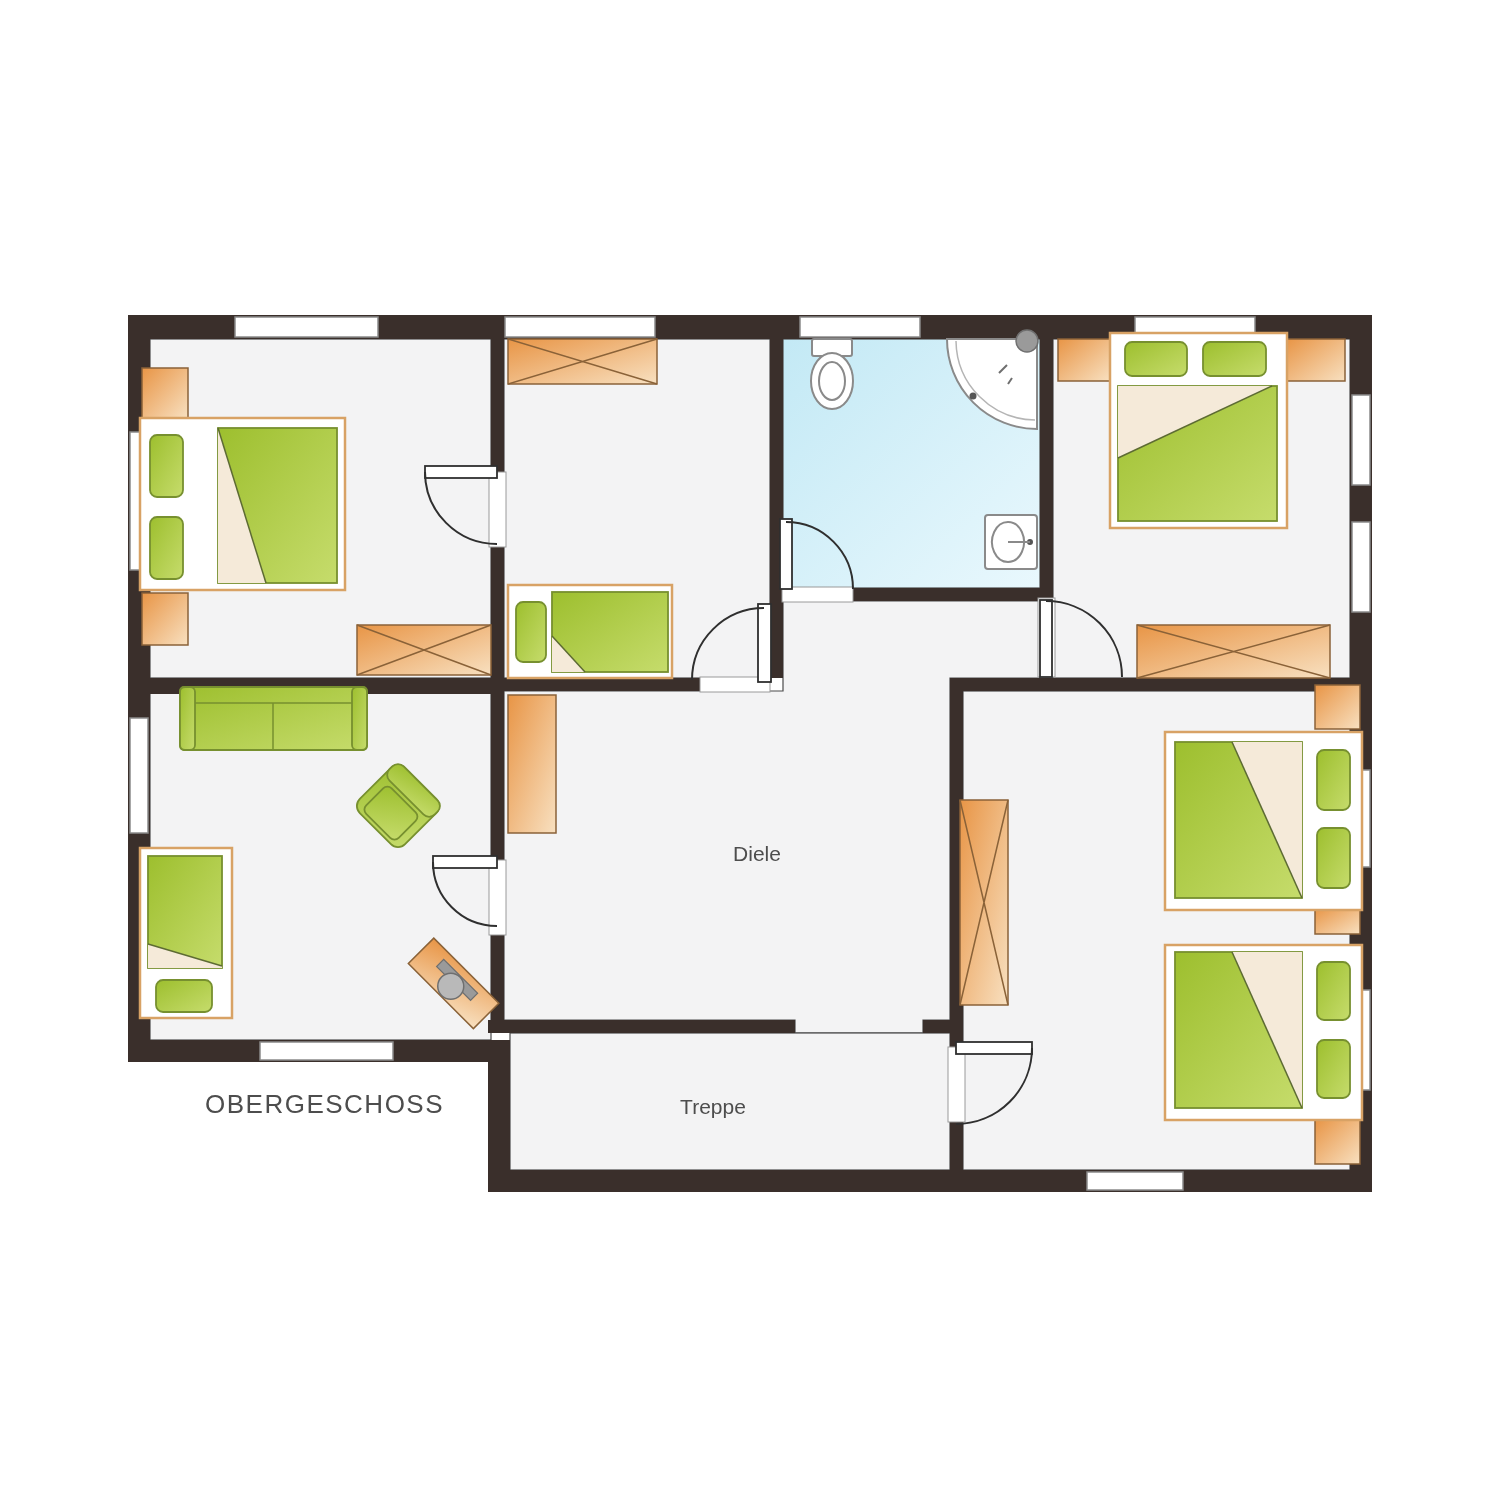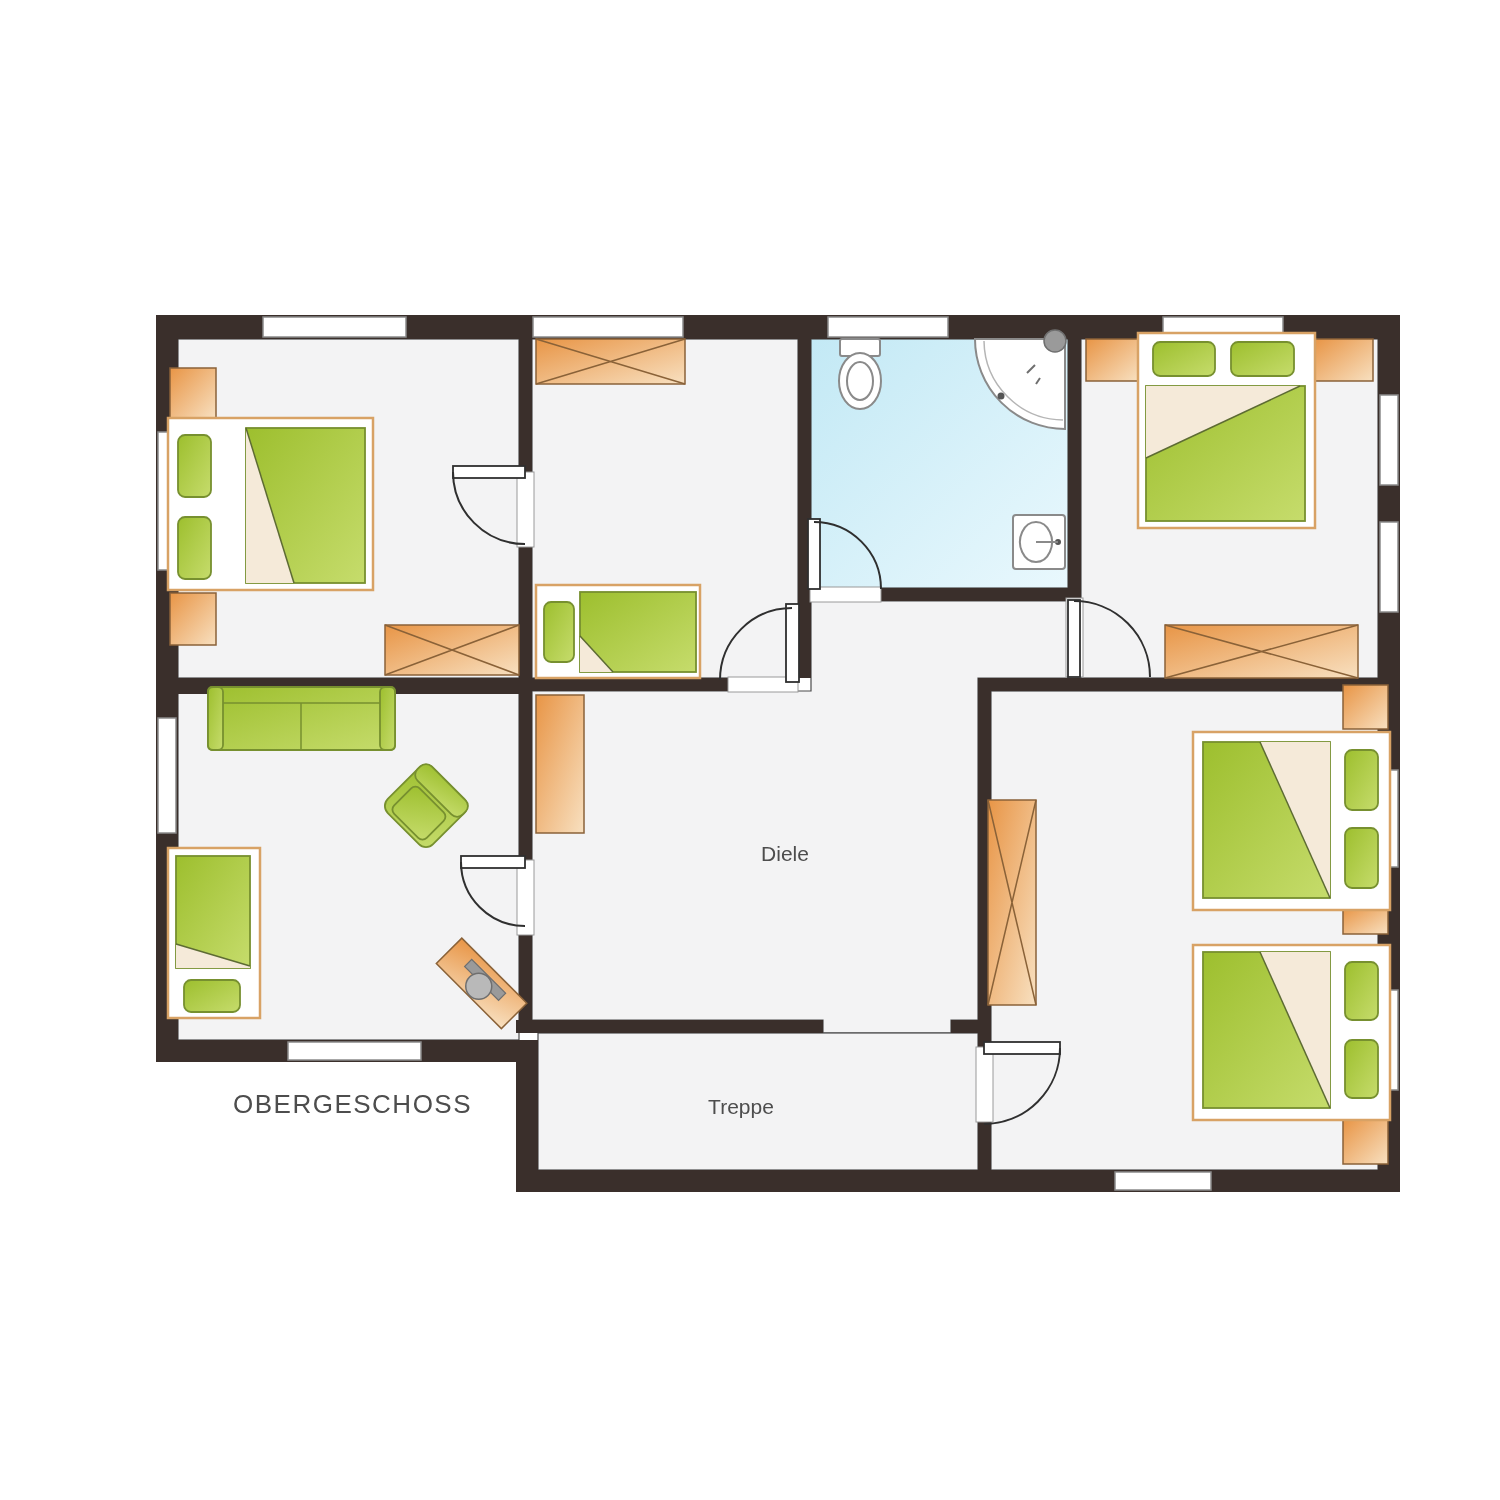--- a/index.html
+++ b/index.html
@@ -3,21 +3,21 @@
 <meta charset="utf-8">
 <style>
   :root{
     --wall:#3a2f2b; --floor:#f3f3f4; --outline:#4b4b4b;
     --orange-border:#8a6238; --green-border:#77902f; --frame:#d8a265;
     --fold:#f5ead9; --fixture:#8a8a8a; --door:#2f2f2f; --winstroke:#8a8a8a;
     --text:#4d4d4d; --bath1:#c3e9f5; --bath2:#e9f8fd;
     --orange1:#e89546; --orange2:#f8e0c0; --green1:#9dbf2e; --green2:#c6dc6c;
   }
   html,body{margin:0;padding:0;background:#ffffff;}
-  .page{width:1304px;height:1500px;position:relative;background:#fff;margin-left:28px;}
+  .page{width:1304px;height:1500px;position:relative;background:#fff;}
   svg{display:block}
   .wall{fill:var(--wall);}
   .floor{fill:var(--floor);stroke:var(--outline);stroke-width:1.2;}
   .bath{fill:url(#bathGrad);stroke:var(--outline);stroke-width:1.2;}
   .win{fill:#ffffff;stroke:var(--winstroke);stroke-width:1.5;}
   .opening{fill:#ffffff;stroke:#9a9a9a;stroke-width:1;}
   .leaf{fill:#ffffff;stroke:var(--door);stroke-width:1.8;}
   .arc{fill:none;stroke:var(--door);stroke-width:2;}
   .orange{fill:url(#og);stroke:var(--orange-border);stroke-width:1.5;}
   .xline{stroke:var(--orange-border);stroke-width:1.5;fill:none;}

